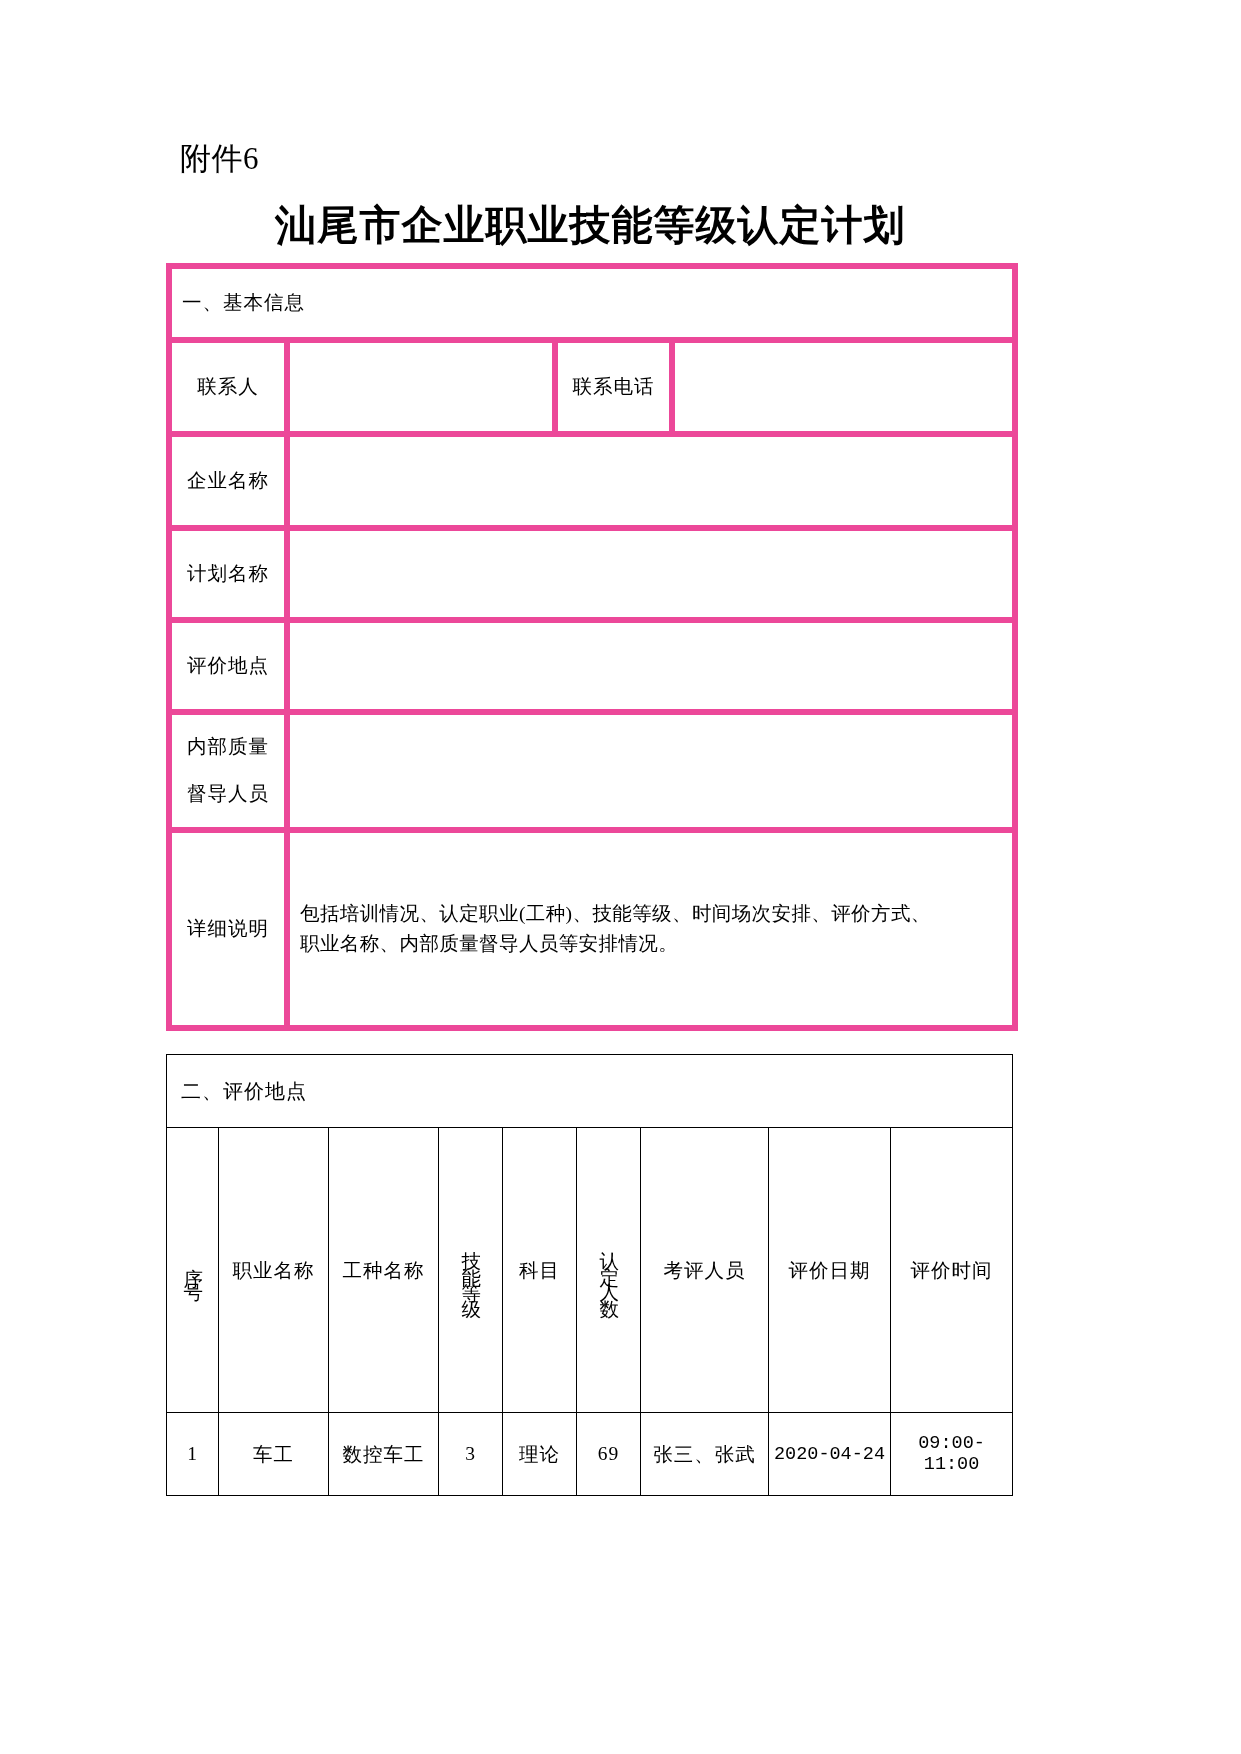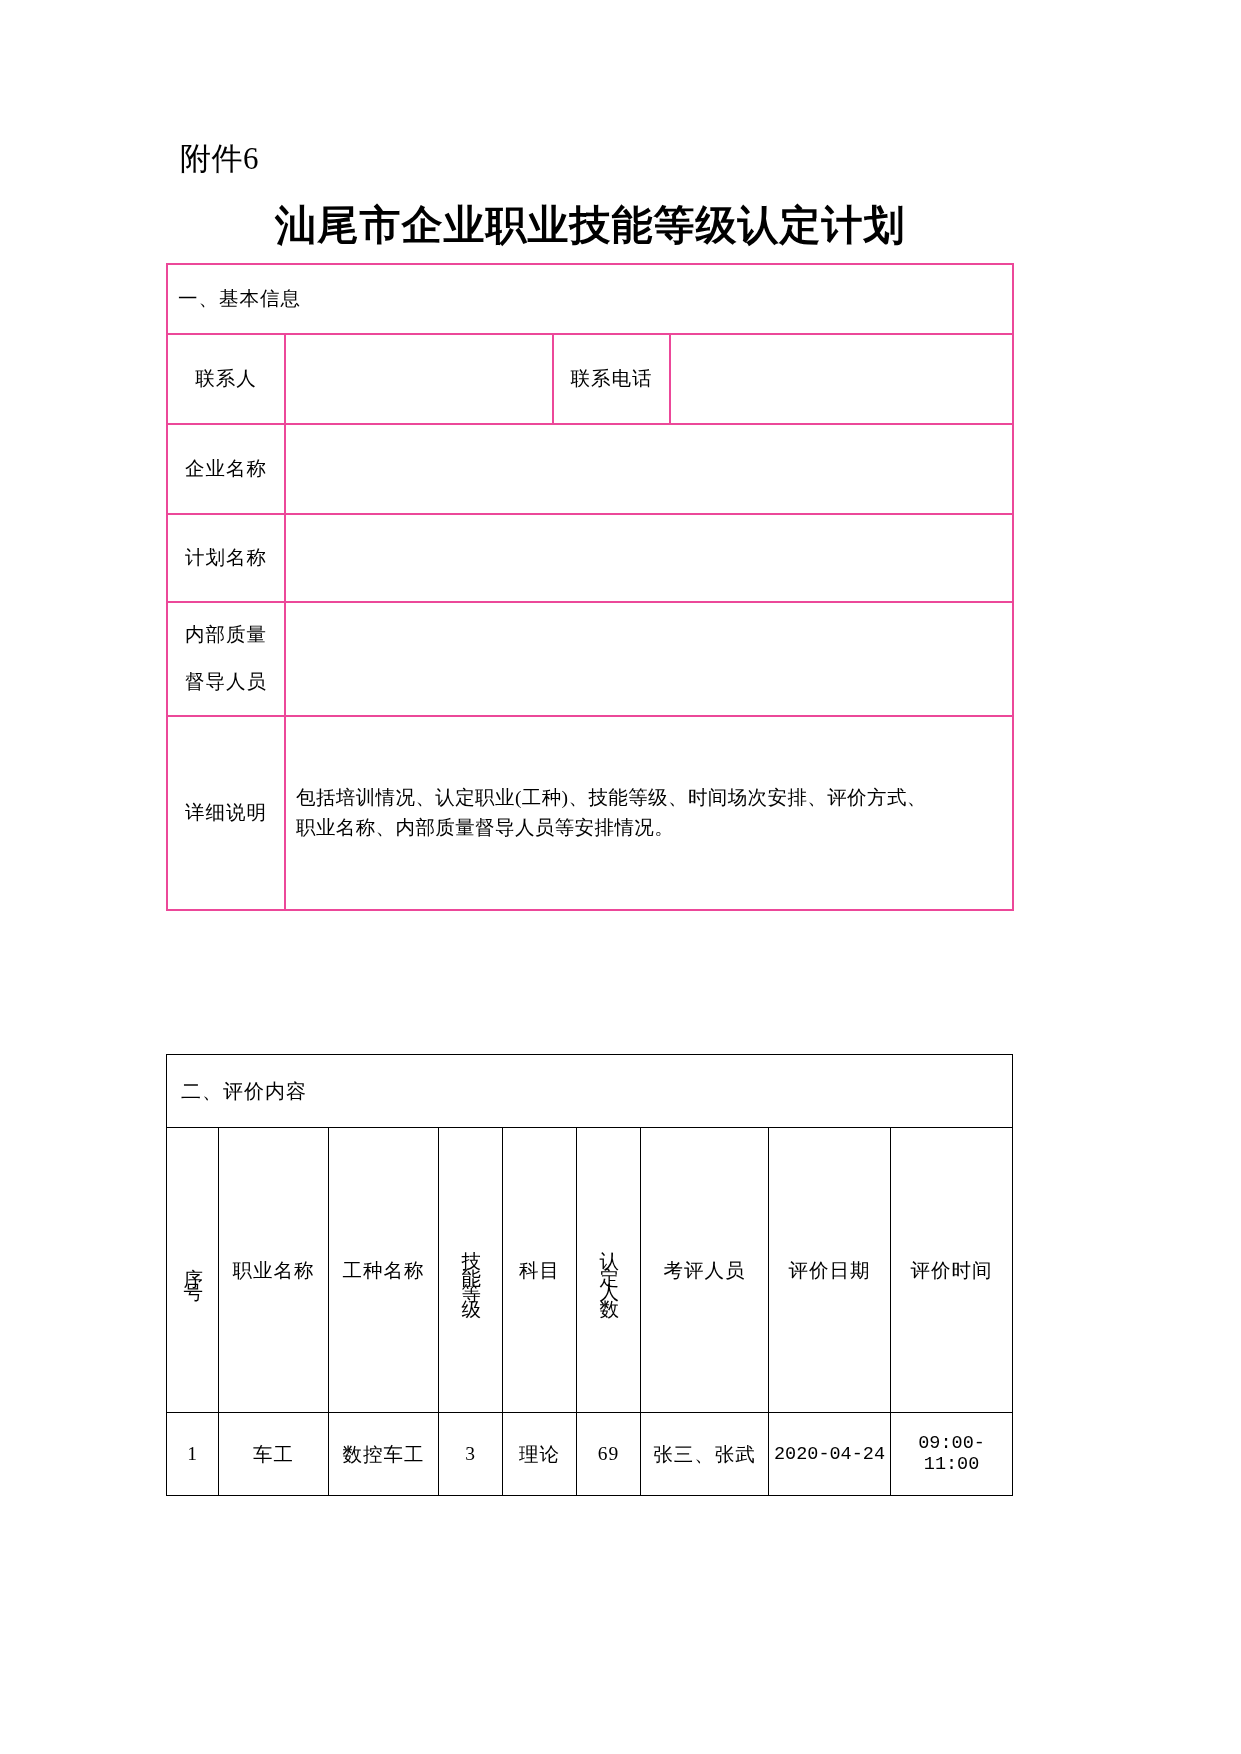--- a/index.html
+++ b/index.html
@@ -45,21 +45,21 @@
   }
   table.form {
     position: absolute;
     left: 166px;
     top: 263px;
     width: 846px;
     border-collapse: collapse;
     table-layout: fixed;
   }
   table.form td {
-    border: 2px solid #ec4899;
+    border: 6px solid #ec4899;
     font-size: 19.5px;
     padding: 0 10px;
     vertical-align: middle;
     line-height: 1.55;
   }
   .section-head td {
     height: 68px;
     padding-left: 14px;
     font-size: 20px;
     letter-spacing: 1px;
@@ -141,20 +141,24 @@
         <td class="value-cell"></td>
         <td class="label-cell">联系电话</td>
         <td class="value-cell"></td>
       </tr>
       <tr>
         <td class="label-cell" style="height:88px;">企业名称</td>
         <td class="value-cell" colspan="3"></td>
       </tr>
       <tr>
         <td class="label-cell" style="height:86px;">计划名称</td>
+        <td class="value-cell" colspan="3"></td>
+      </tr>
+      <tr>
+        <td class="label-cell" style="height:86px;">评价地点</td>
         <td class="value-cell" colspan="3"></td>
       </tr>
       <tr>
         <td class="label-cell stacked" style="height:112px;">
           <span>内部质量</span><br>
           <span>督导人员</span>
         </td>
         <td class="value-cell" colspan="3"></td>
       </tr>
       <tr>
@@ -174,21 +178,21 @@
       <col style="width:110px">
       <col style="width:64px">
       <col style="width:74px">
       <col style="width:64px">
       <col style="width:128px">
       <col style="width:122px">
       <col style="width:122px">
     </colgroup>
     <tbody>
       <tr>
-        <td class="sec" colspan="9">二、评价内容</td>
+        <td class="sec" colspan="9">二、评价地点</td>
       </tr>
       <tr class="hdr-row">
         <td>
           <span class="vtext">序号</span>
         </td>
         <td>职业名称</td>
         <td>工种名称</td>
         <td>
           <span class="vtext">技能等级</span>
         </td>

